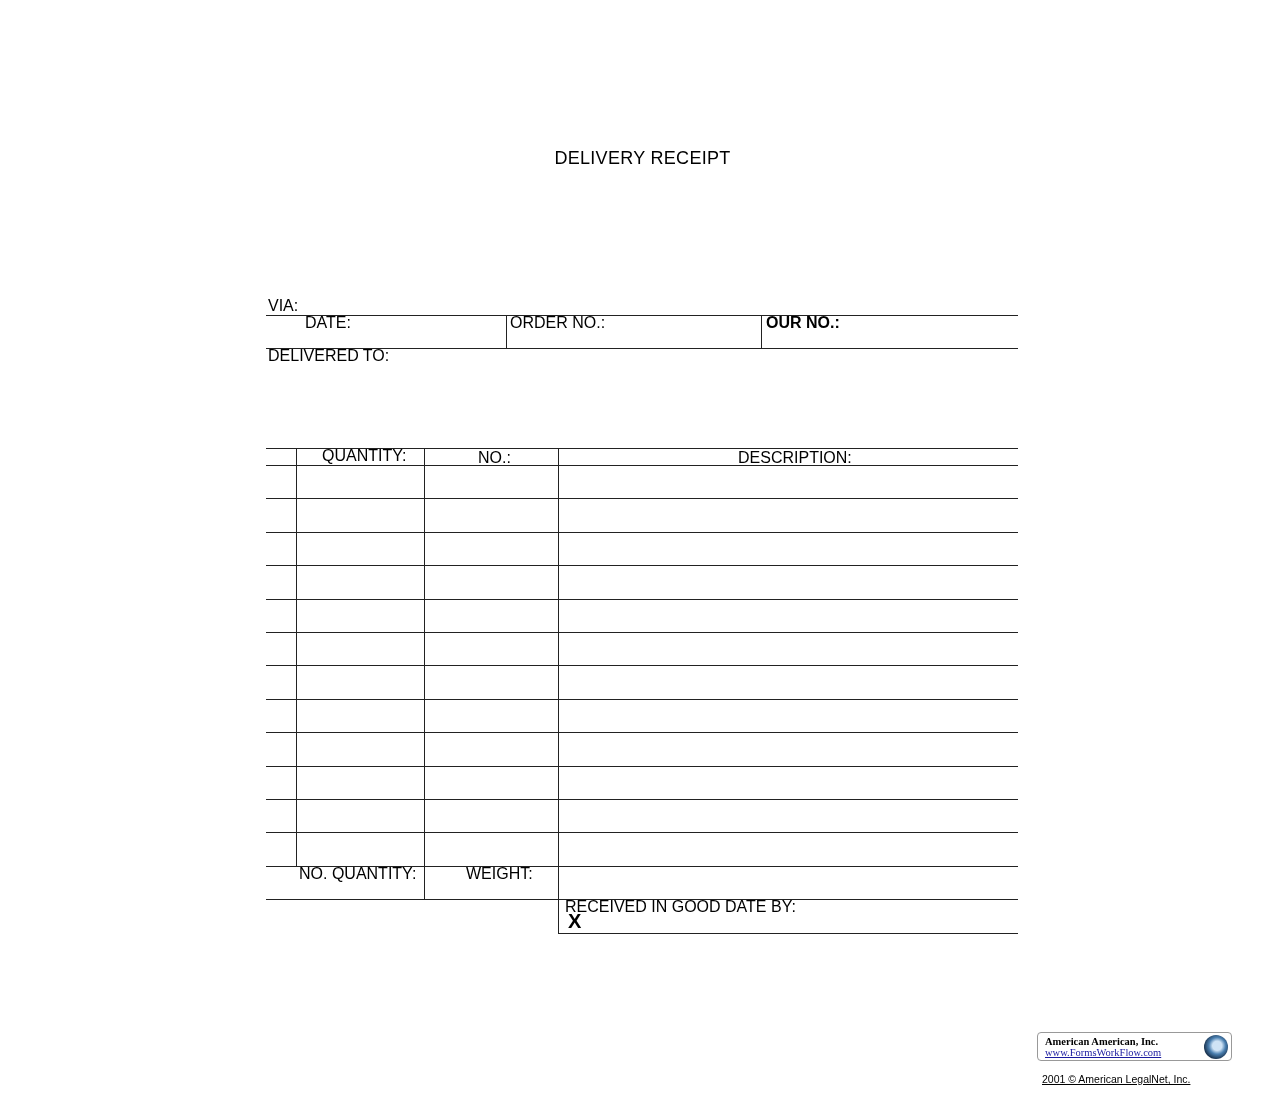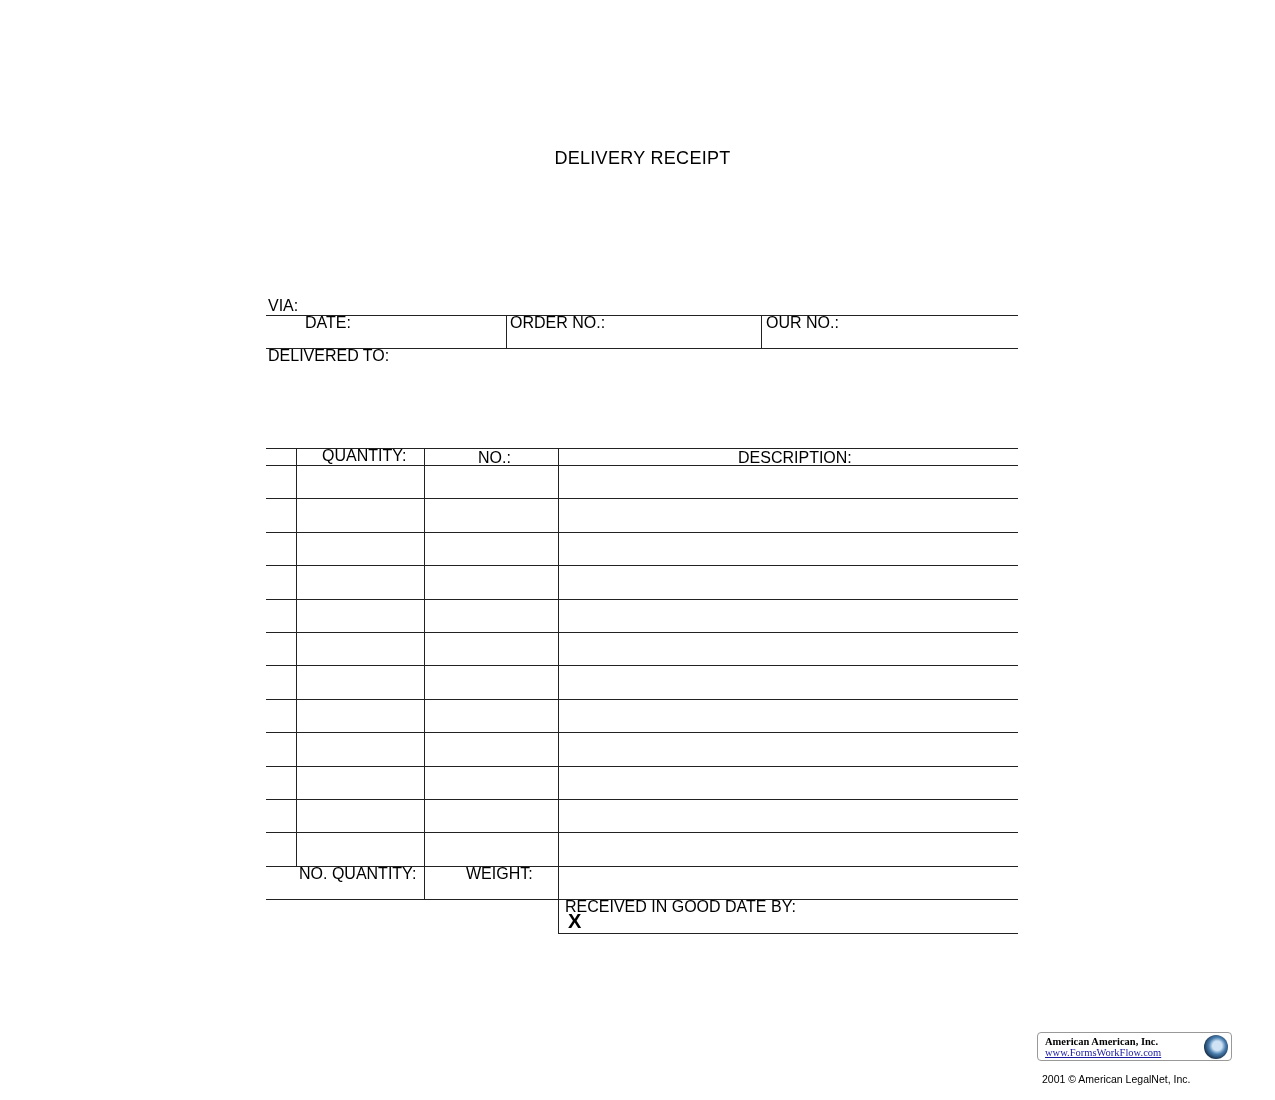--- a/index.html
+++ b/index.html
@@ -7,39 +7,39 @@
   .title { position:absolute; left:0; width:1285px; top:148px; text-align:center; font-size:18px; letter-spacing:0.3px; }
   .lbl { position:absolute; font-size:16px; line-height:12px; white-space:nowrap; }
   .hl { position:absolute; height:1px; background:#222; }
   .vl { position:absolute; width:1px; background:#222; }
   .field { position:absolute; background:transparent; border:none; outline:none; font-family:"Liberation Sans", sans-serif; font-size:12px; padding:0 4px; box-sizing:border-box; }
   .x-mark { position:absolute; font-size:20px; font-weight:bold; line-height:20px; }
   .logo-box { position:absolute; left:1037px; top:1032px; width:195px; height:29px; border:1px solid #999; border-radius:4px; box-sizing:border-box; }
   .logo-name { position:absolute; left:7px; top:3px; font-family:"Liberation Serif", serif; font-weight:bold; font-size:10.5px; }
   .logo-url { position:absolute; left:7px; top:14px; font-family:"Liberation Serif", serif; font-size:10.5px; color:#1a1aa0; text-decoration:underline; }
   .globe { position:absolute; right:3px; top:2px; width:24px; height:24px; border-radius:50%; background:radial-gradient(circle at 55% 45%, #cfe3f5 0 25%, #4a7fb0 45%, #1b3552 70%, #0b1a2a 100%); }
-  .copyright { position:absolute; left:1042px; top:1073px; font-size:10.5px; }
+  .copyright { position:absolute; left:1042px; top:1073px; font-size:10.5px;text-decoration:underline; }
 </style>
 </head>
 <body>
 
 <div>
   <div class="title">DELIVERY RECEIPT</div>
 
   <div class="lbl" style="left:268px;top:300px;">VIA:</div>
   <input class="field" style="left: 296px; top: 298px; width: 720px; height: 16px;">
   <div class="hl" style="left:266px;top:315px;width:752px;"></div>
 
   <div class="lbl" style="left:269px;top:317px;margin-left:36px;">DATE:</div>
   <input class="field" style="left: 268px; top: 330px; width: 236px; height: 17px;">
   <div class="vl" style="left:506px;top:315px;height:33px;"></div>
   <div class="lbl" style="left:510px;top:317px;">ORDER NO.:</div>
   <input class="field" style="left: 508px; top: 330px; width: 251px; height: 17px;">
   <div class="vl" style="left:761px;top:315px;height:33px;"></div>
-  <div class="lbl" style="left:766px;top:317px;">OUR NO.:</div>
+  <div class="lbl" style="left:766px;top:317px;font-weight:bold;">OUR NO.:</div>
   <input class="field" style="left: 763px; top: 330px; width: 254px; height: 17px;">
   <div class="hl" style="left:266px;top:348px;width:752px;"></div>
 
   <div class="lbl" style="left:268px;top:350px;">DELIVERED TO:</div>
   <textarea class="field" style="left: 268px; top: 364px; width: 748px; height: 80px; resize: none;"></textarea>
 
   <div>
     <div class="hl" style="left:266px;top:448px;width:752px;"></div>
     <div class="lbl" style="left:322px;top:450px;">QUANTITY:</div>
     <div class="lbl" style="left:478px;top:452px;">NO.:</div>

